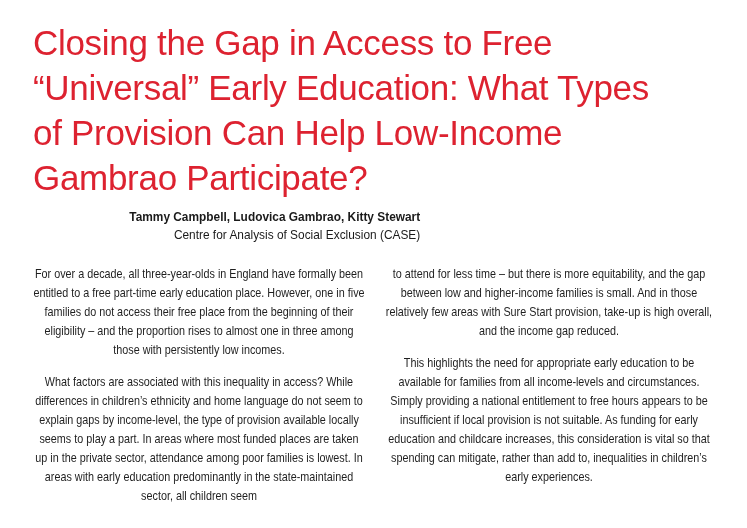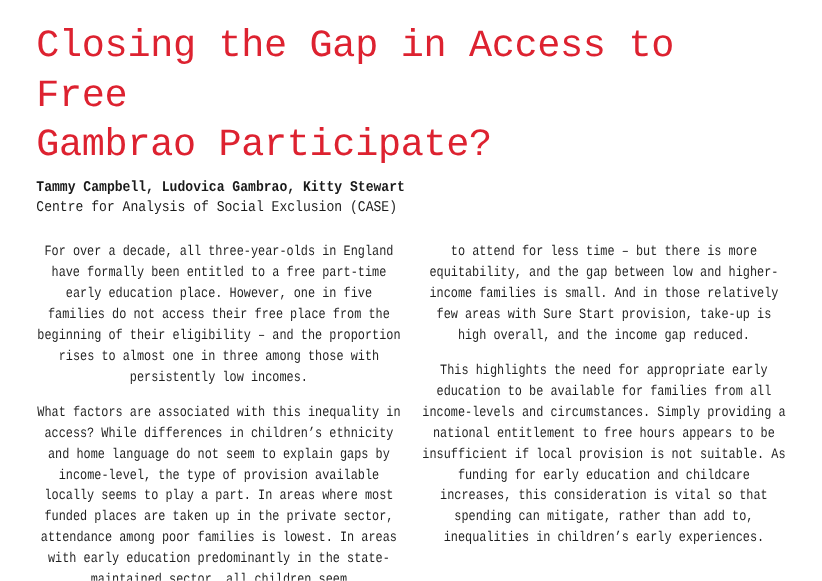--- a/index.html
+++ b/index.html
@@ -10,39 +10,40 @@
     height: 528px;
     overflow: hidden;
   }
   .page {
     position: relative;
     width: 747px;
     height: 528px;
     box-sizing: border-box;
     padding: 20px 31px 16px 33px;
     background: #ffffff;
-    font-family: Liberation Mono, monospace;
+    font-family: Liberation Sans, sans-serif;
     color: var(--body_text, #1f1f1f);
   }
   .title {
     margin: 0 0 8px 0;
     font-size: 35px;
     line-height: 45px;
     font-weight: 400;
     letter-spacing: -0.3px;
     color: var(--title_red, #dd2230);
   }
   .title-inner {
     width: 790px;
     transform: scaleX(0.9);
     transform-origin: 0 0;
   }
   .title-line { display: block; }
   .meta {
     overflow: visible;
+    text-align: right;
   }
   .meta-inner {
     width: 440px;
     transform: scaleX(0.88);
     transform-origin: 0 0;
   }
   .authors {
     margin: 0;
     font-size: 13.5px;
     line-height: 18px;
@@ -78,20 +79,22 @@
   }
 </style>
 </head>
 <body>
 
 <div class="page">
 
   <h1 class="title">
     <span class="title-inner">
       <span class="title-line">Closing the Gap in Access to Free</span>
+      <span class="title-line">“Universal” Early Education: What Types</span>
+      <span class="title-line">of Provision Can Help Low-Income</span>
       <span class="title-line">Gambrao Participate?</span>
     </span>
   </h1>
 
   <div class="meta">
     <div class="meta-inner">
       <p class="authors">Tammy Campbell, Ludovica Gambrao, Kitty Stewart</p>
       <p class="affiliation">Centre for Analysis of Social Exclusion (CASE)</p>
     </div>
   </div>

